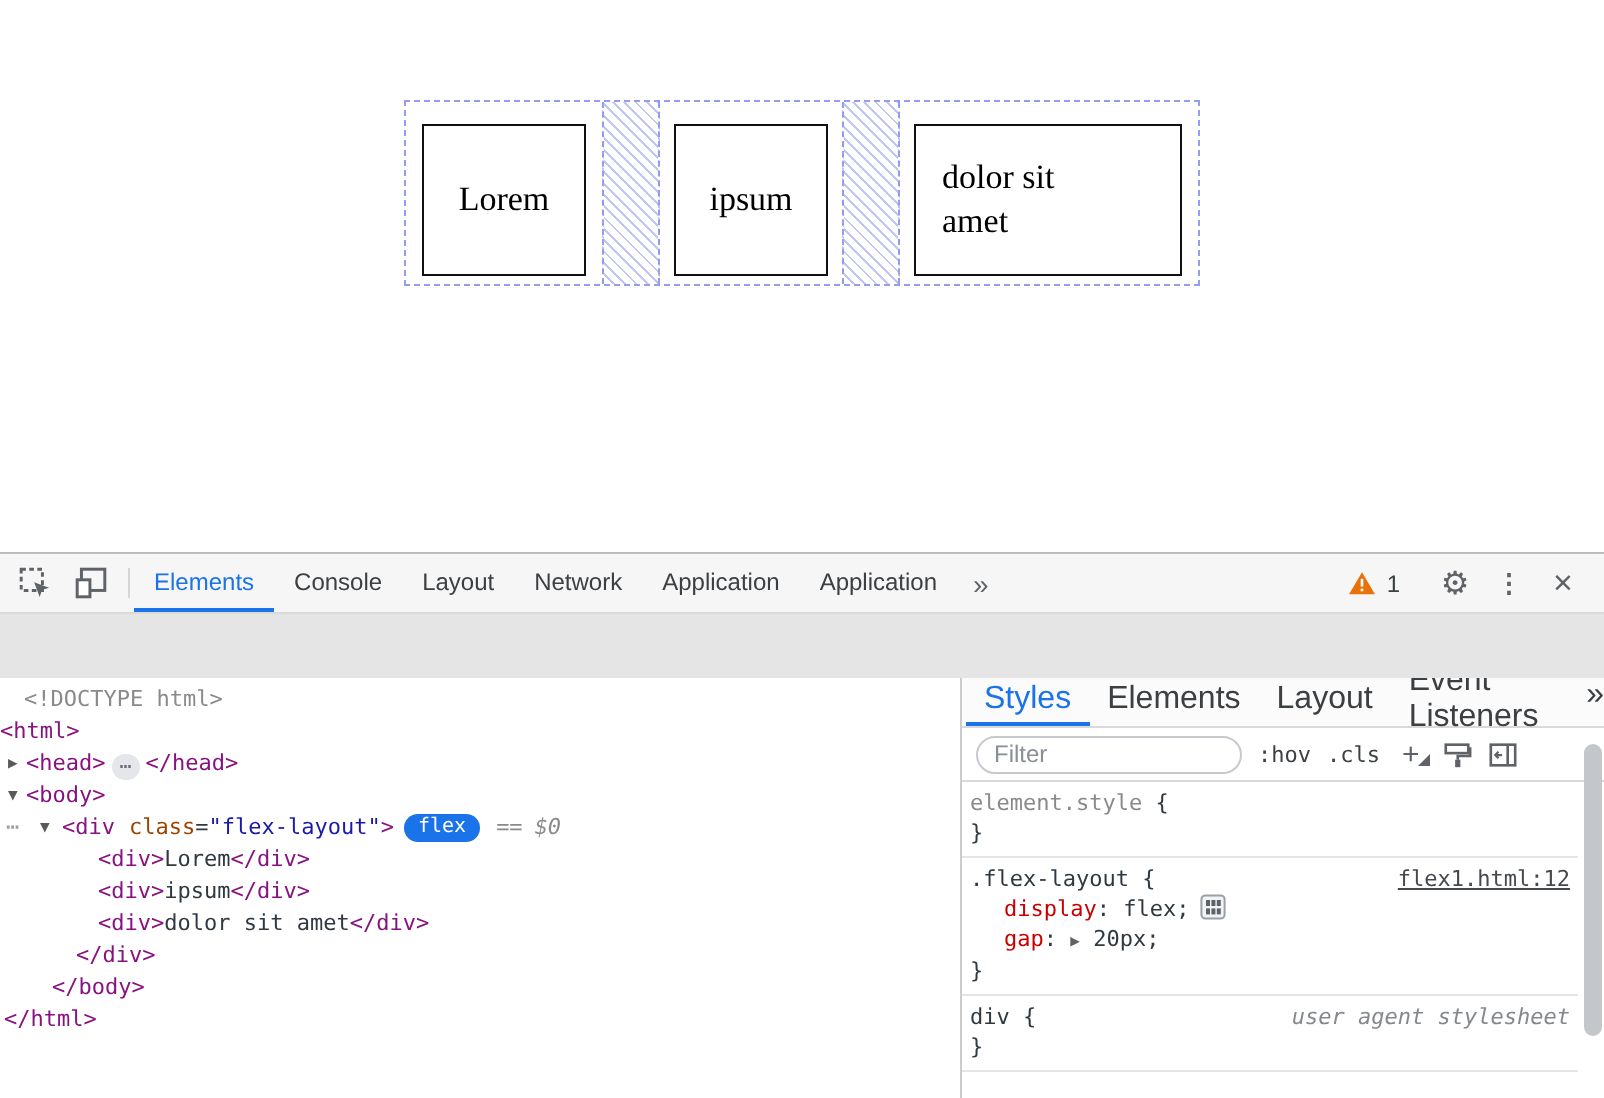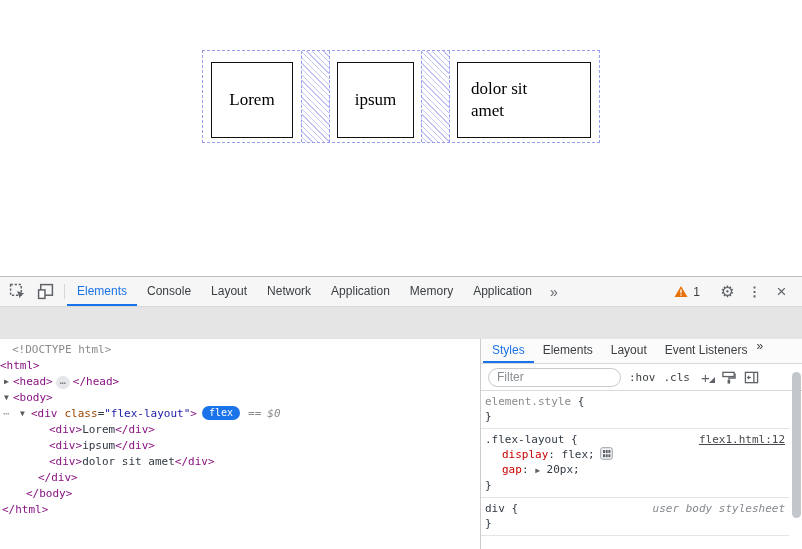--- a/index.html
+++ b/index.html
@@ -55,21 +55,21 @@
   .c-doc { color:#8a8a8a; }
   .c-meta { color:#8b8b8b; font-style:italic; }
   .m-gap { margin-left:6px; }
   .badge-flex { display:inline-block; background:#1a73e8; color:#fff; border-radius:8px; font-size:10px;
                 line-height:14px; padding:0 7px; margin:0 2px 0 5px; vertical-align:1px; }
   .ellipsis-pill { display:inline-block; background:#e4e6ea; color:#6a6f75; border-radius:8px; font-size:10px;
                    line-height:10px; padding:0 4px 3px; margin:0 3px; vertical-align:1px; }
 
   
   .styles-panel { flex:1; position:relative; overflow:hidden; background:#fff; }
-  .sp-tabs { height:25px; display:flex; align-items:stretch; font-size:12px; color:#3c4043;
+  .sp-tabs { height:25px; display:flex; align-items:stretch; font-size:16px; color:#3c4043;
              border-bottom:1px solid #d9d9d9; background:#fbfbfc; padding-left:2px; }
   .sp-tab { display:flex; align-items:center; padding:0 9px; border-bottom:2px solid transparent; }
   .sp-tab.active { color:#1a73e8; border-bottom-color:#1a73e8; }
   .sp-filter-row { height:27px; display:flex; align-items:center; gap:8px; padding:0 7px;
                    border-bottom:1px solid #d9d9d9; }
   .filter-input { width:133px; height:19px; border:1px solid #c6c9ce; border-radius:10px; padding:0 8px;
                   font:12px "Liberation Sans",sans-serif; color:#333; outline:none; background:#fff; }
   .filter-input::placeholder { color:#8a8f94; }
   .mini { font:11px "DejaVu Sans Mono","Liberation Mono",monospace; color:#3c4043; }
   .plusbtn { position:relative; font-size:15px; color:#5f6368; padding:0 3px; }
@@ -141,23 +141,20 @@
           <span>Console</span>
         </div>
       <div class="dt-tab">
           <span>Layout</span>
         </div>
       <div class="dt-tab">
           <span>Network</span>
         </div>
       <div class="dt-tab">
           <span>Application</span>
-        </div>
-      <div class="dt-tab">
-          <span>Memory</span>
         </div>
       <div class="dt-tab">
           <span>Application</span>
         </div>
       <div class="tab-more">
           <span>»</span>
         </div>
     </div>
     <div class="tb-right">
       <div class="warn">
@@ -253,21 +250,21 @@
                   <rect x="8.4" y="3" width="2" height="3" fill="#5f6368"></rect>
                   <rect x="3" y="7.2" width="2" height="3" fill="#5f6368"></rect>
                   <rect x="5.7" y="7.2" width="2" height="3" fill="#5f6368"></rect>
                   <rect x="8.4" y="7.2" width="2" height="3" fill="#5f6368"></rect>
                 </svg></span></div>
           <div class="line decl"><span class="prop">gap</span><span>: </span><span class="gap-tri">▶</span><span> 20px</span><span>;</span></div>
           <div class="line"><span>}</span></div>
         </div>
 
         <div class="rule">
-          <div class="line"><span class="origin">user body stylesheet</span><span>div</span><span> {</span></div>
+          <div class="line"><span class="origin">user agent stylesheet</span><span>div</span><span> {</span></div>
           <div class="line"><span>}</span></div>
         </div>
 
         <div class="bm-margin"><span>margin</span></div>
       </div>
 
       <div class="sp-scroll">
         <div class="sp-thumb"></div>
       </div>
     </div>

